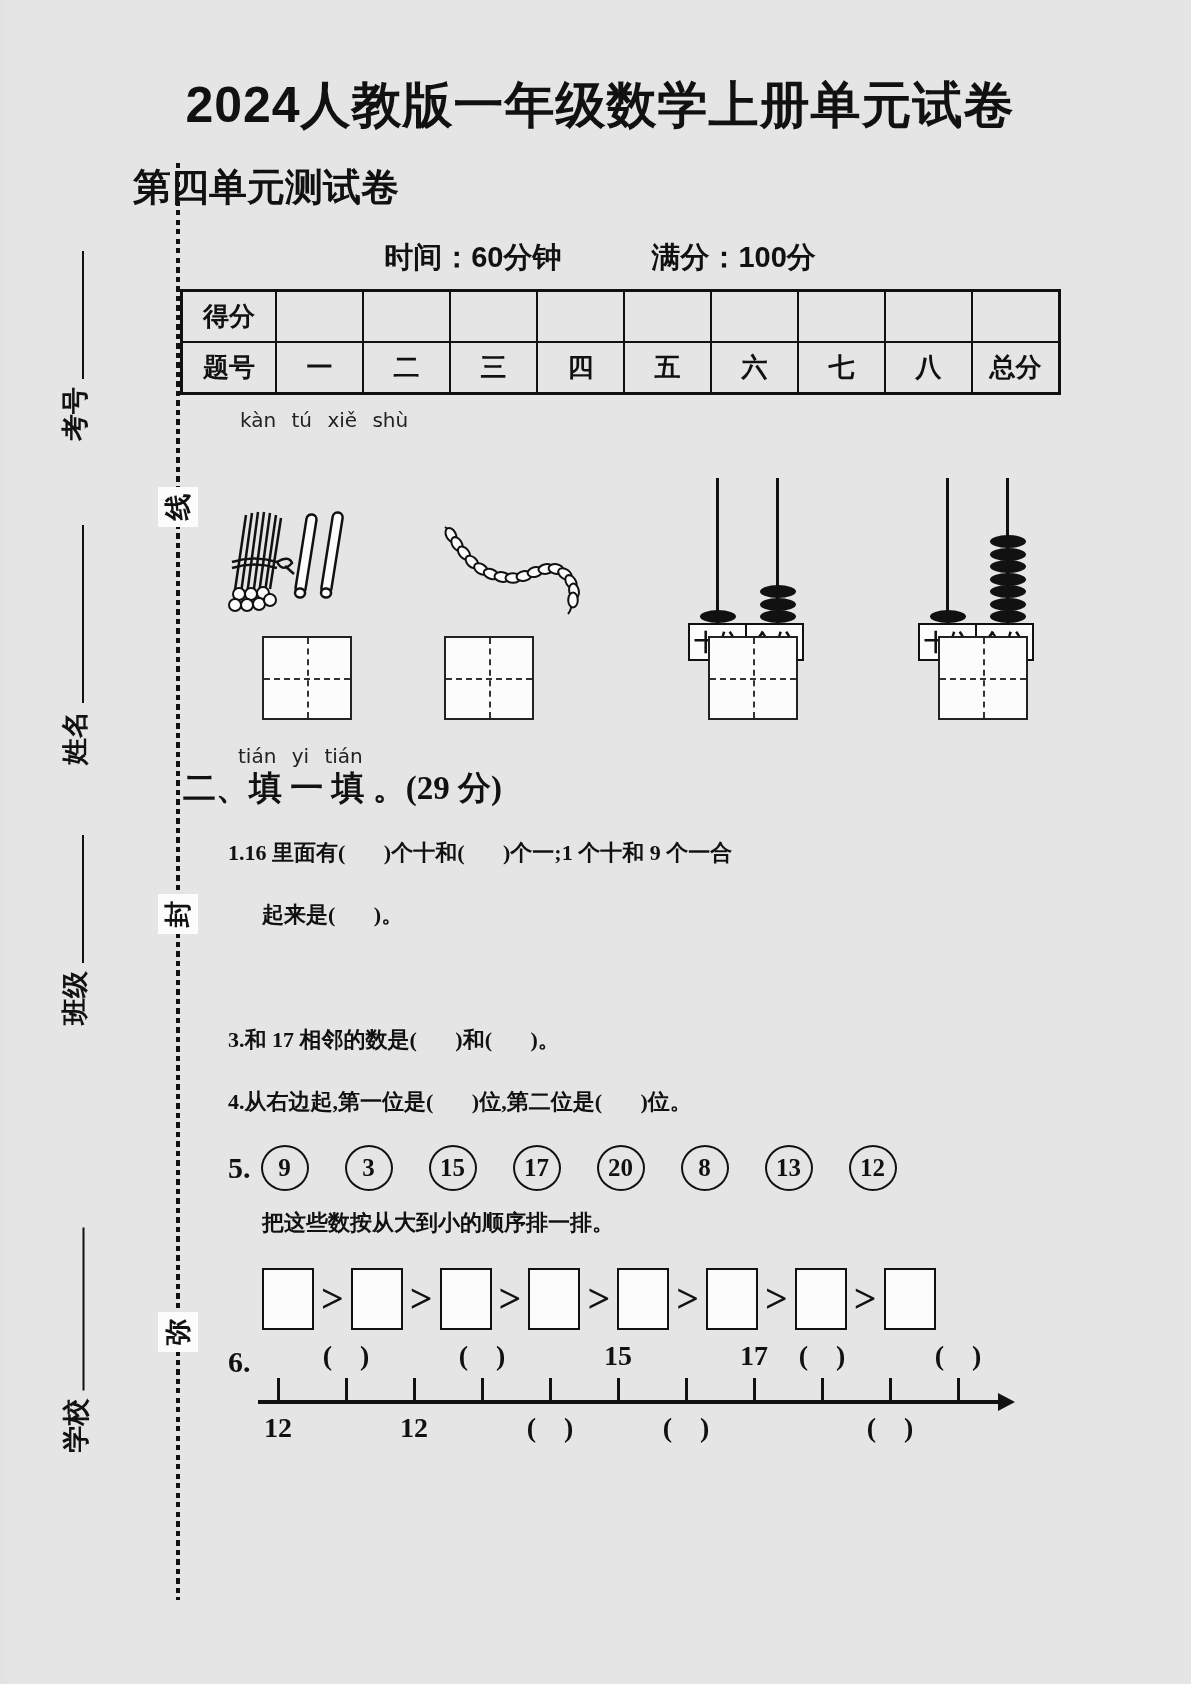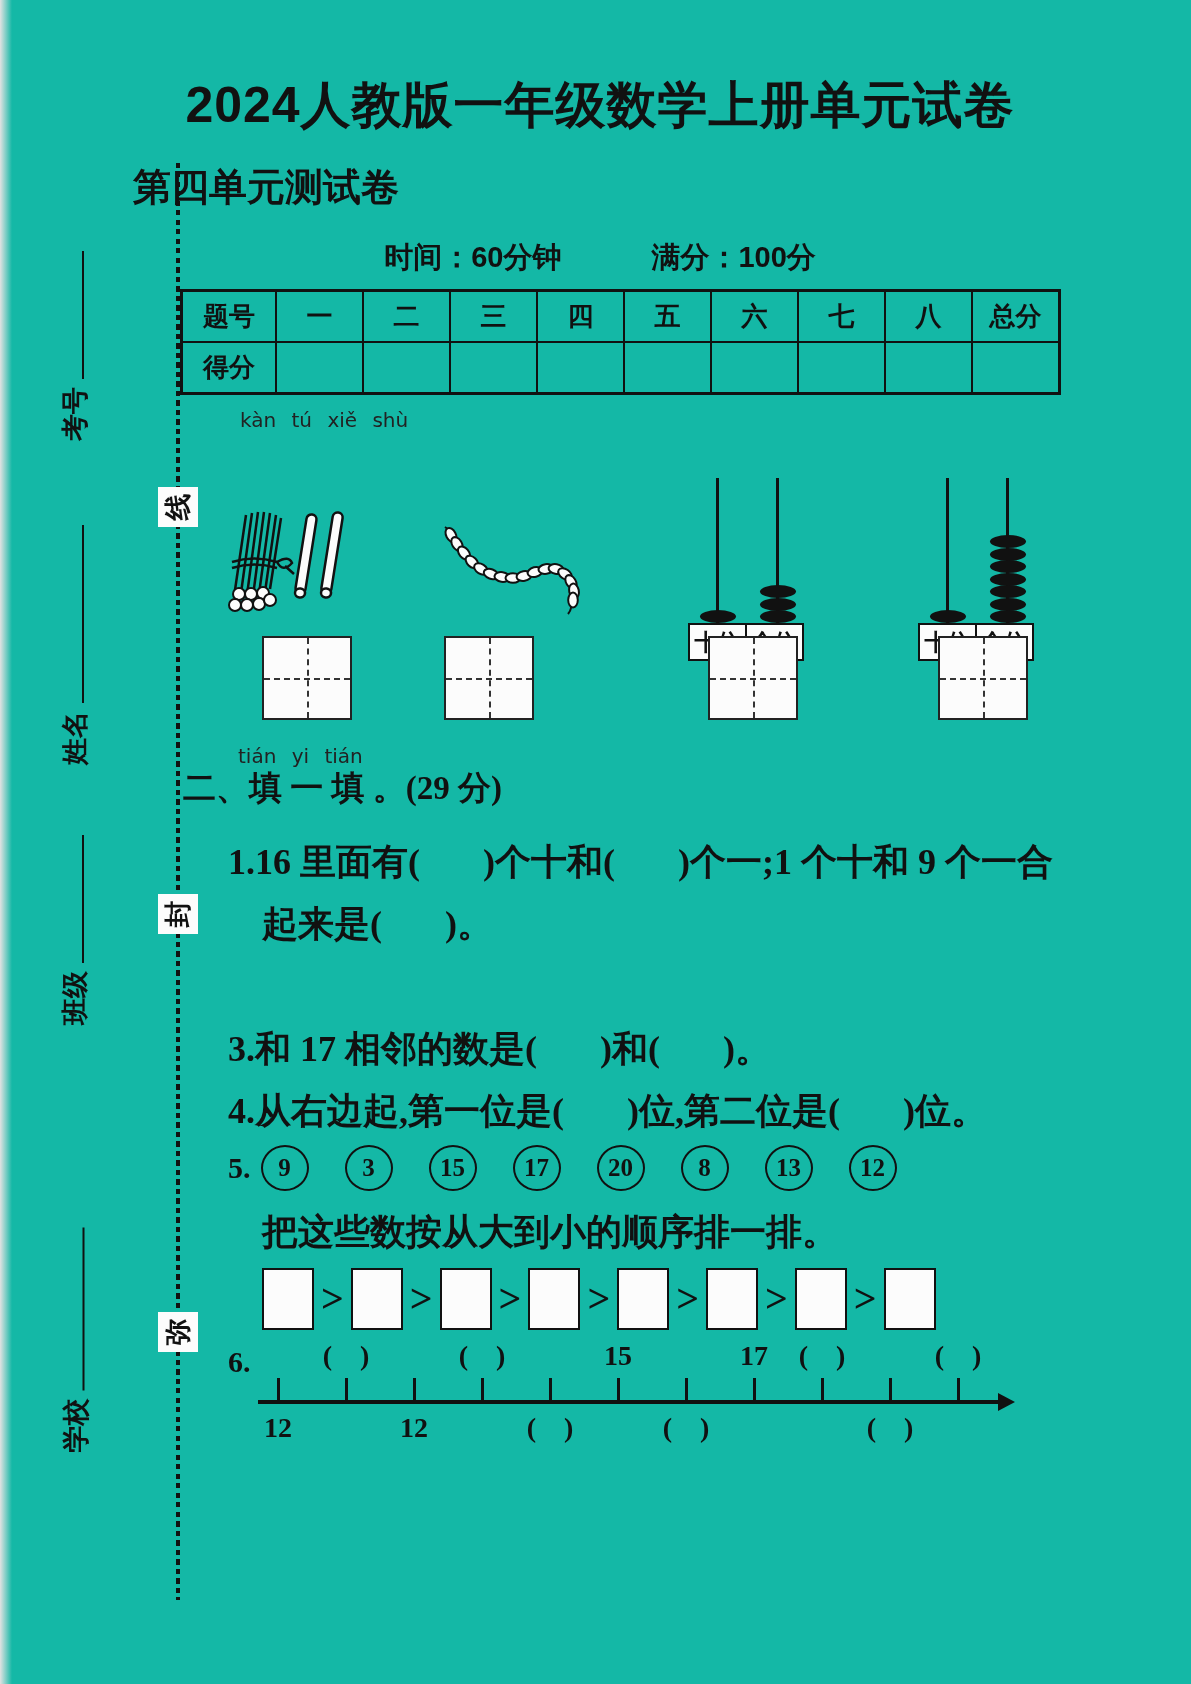--- a/index.html
+++ b/index.html
@@ -1,36 +1,36 @@
 <!DOCTYPE html>
 <html><head>
 <meta charset="utf-8">
 <style>
   html,body{margin:0;padding:0;background:#ffffff;}
-  .page{position:relative;width:1191px;height:1684px;background:#14b8a6;overflow:hidden;
+  .page{position:relative;width:1191px;height:1684px;background:#e5e5e5;overflow:hidden;
         font-family:"Liberation Serif",serif;color:#111;}
   .edge-shadow{position:absolute;left:0;top:0;width:12px;height:1684px;
         background:linear-gradient(to right,#e2e2e2,rgba(255,255,255,0));}
   
   .title{position:absolute;left:150px;top:72px;width:900px;text-align:center;
         font-family:"Liberation Sans",sans-serif;font-weight:700;font-size:50px;letter-spacing:1px;}
   .subtitle{position:absolute;left:133px;top:162px;width:900px;text-align:left;
         font-family:"Liberation Sans",sans-serif;font-weight:700;font-size:38px;}
   .meta{position:absolute;left:150px;top:238px;width:900px;display:flex;justify-content:center;gap:90px;
         font-family:"Liberation Sans",sans-serif;font-weight:700;font-size:29px;}
   
   .score-table{position:absolute;left:180px;top:289px;border-collapse:collapse;}
   .score-table td{border:2px solid #111;width:85px;height:49px;text-align:center;
         font-size:26px;font-weight:600;padding:0;}
   .score-table td.first{width:92px;}
   .score-table{border:3px solid #111;}
   
   .pinyin{position:absolute;font-family:"DejaVu Sans",sans-serif;font-size:20px;word-spacing:9px;color:#222;}
   .sec-head{position:absolute;font-size:33px;font-weight:700;white-space:pre-wrap;}
-  .q{position:absolute;font-size:36px;font-weight:600;white-space:pre-wrap;}
+  .q{position:absolute;font-size:22px;font-weight:600;white-space:pre-wrap;}
   
   .wbox{position:absolute;width:86px;height:80px;border:2.5px solid #222;background:#fcfcfc;}
   .wbox .vd{position:absolute;left:50%;top:0;height:100%;border-left:2px dashed #333;}
   .wbox .hd{position:absolute;top:50%;left:0;width:100%;border-top:2px dashed #333;}
   
   .abacus{position:absolute;width:125px;height:185px;}
   .abacus .rod{position:absolute;top:0;width:3px;height:146px;background:#111;}
   .rod-tens{left:28px;} .rod-ones{left:88px;}
   .beads{position:absolute;bottom:40px;width:36px;height:110px;}
   .beads-tens{left:12px;} .beads-ones{left:72px;}
@@ -77,42 +77,42 @@
   <div class="title">2024人教版一年级数学上册单元试卷</div>
   <div class="subtitle">第四单元测试卷</div>
   <div class="meta">
     <span>时间：60分钟</span>
     <span>满分：100分</span>
   </div>
 
   <table class="score-table">
     <tbody>
         <tr>
+      <td class="first">得分</td>
+      <td></td>
+      <td></td>
+      <td></td>
+      <td></td>
+      <td></td>
+      <td></td>
+      <td></td>
+      <td></td>
+      <td></td>
+    </tr>
+    <tr>
       <td class="first">题号</td>
       <td>一</td>
       <td>二</td>
       <td>三</td>
       <td>四</td>
       <td>五</td>
       <td>六</td>
       <td>七</td>
       <td>八</td>
       <td>总分</td>
-    </tr>
-    <tr>
-      <td class="first">得分</td>
-      <td></td>
-      <td></td>
-      <td></td>
-      <td></td>
-      <td></td>
-      <td></td>
-      <td></td>
-      <td></td>
-      <td></td>
     </tr>
   </tbody>
     </table>
 
   <div class="pinyin" style="left:240px;top:408px;">kàn tú xiě shù</div>
 
   <svg class="gfx" style="left:222px;top:510px;" width="130" height="105" viewBox="0 0 130 105">
     <g stroke="#111" stroke-width="2.5" fill="none">
       <line x1="24" y1="5" x2="13" y2="80"></line>
       <line x1="30" y1="3" x2="19" y2="83"></line>

